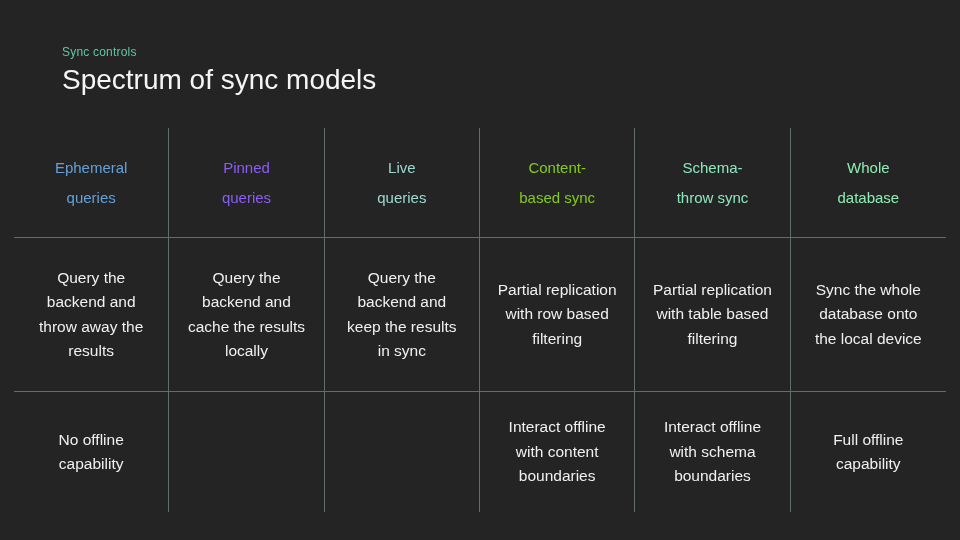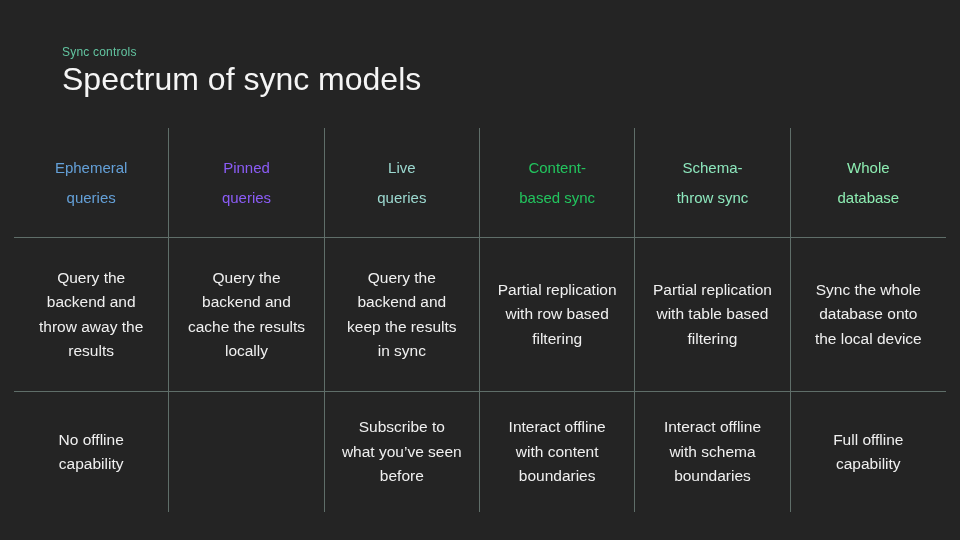--- a/index.html
+++ b/index.html
@@ -19,21 +19,21 @@
     left: 62px;
     top: 41px;
   }
   .eyebrow {
     font-size: 12px;
     line-height: 22px;
     color: #62c4a0;
     letter-spacing: 0.2px;
   }
   .title {
-    font-size: 32px;
+    font-size: 28px;
     line-height: 31px;
     color: #f5f5f5;
     margin-top: 1px;
   }
   .table {
     position: absolute;
     left: 14px;
     top: 128px;
     width: 932px;
     height: 384px;
@@ -107,27 +107,24 @@
 locally</div>
   </div>
 
   <div class="col">
     <div class="cell header" style="color: rgb(156, 217, 208);">Live
 queries</div>
     <div class="cell desc">Query the
 backend and
 keep the results
 in sync</div>
-    <div class="cell offline">Subscribe to
-what you’ve seen
-before</div>
   </div>
 
   <div class="col">
-    <div class="cell header" style="color: #22c55e;">Content-
+    <div class="cell header" style="color: #84cc16;">Content-
 based sync</div>
     <div class="cell desc">Partial replication
 with row based
 filtering</div>
     <div class="cell offline">Interact offline
 with content
 boundaries</div>
   </div>
 
   <div class="col">

